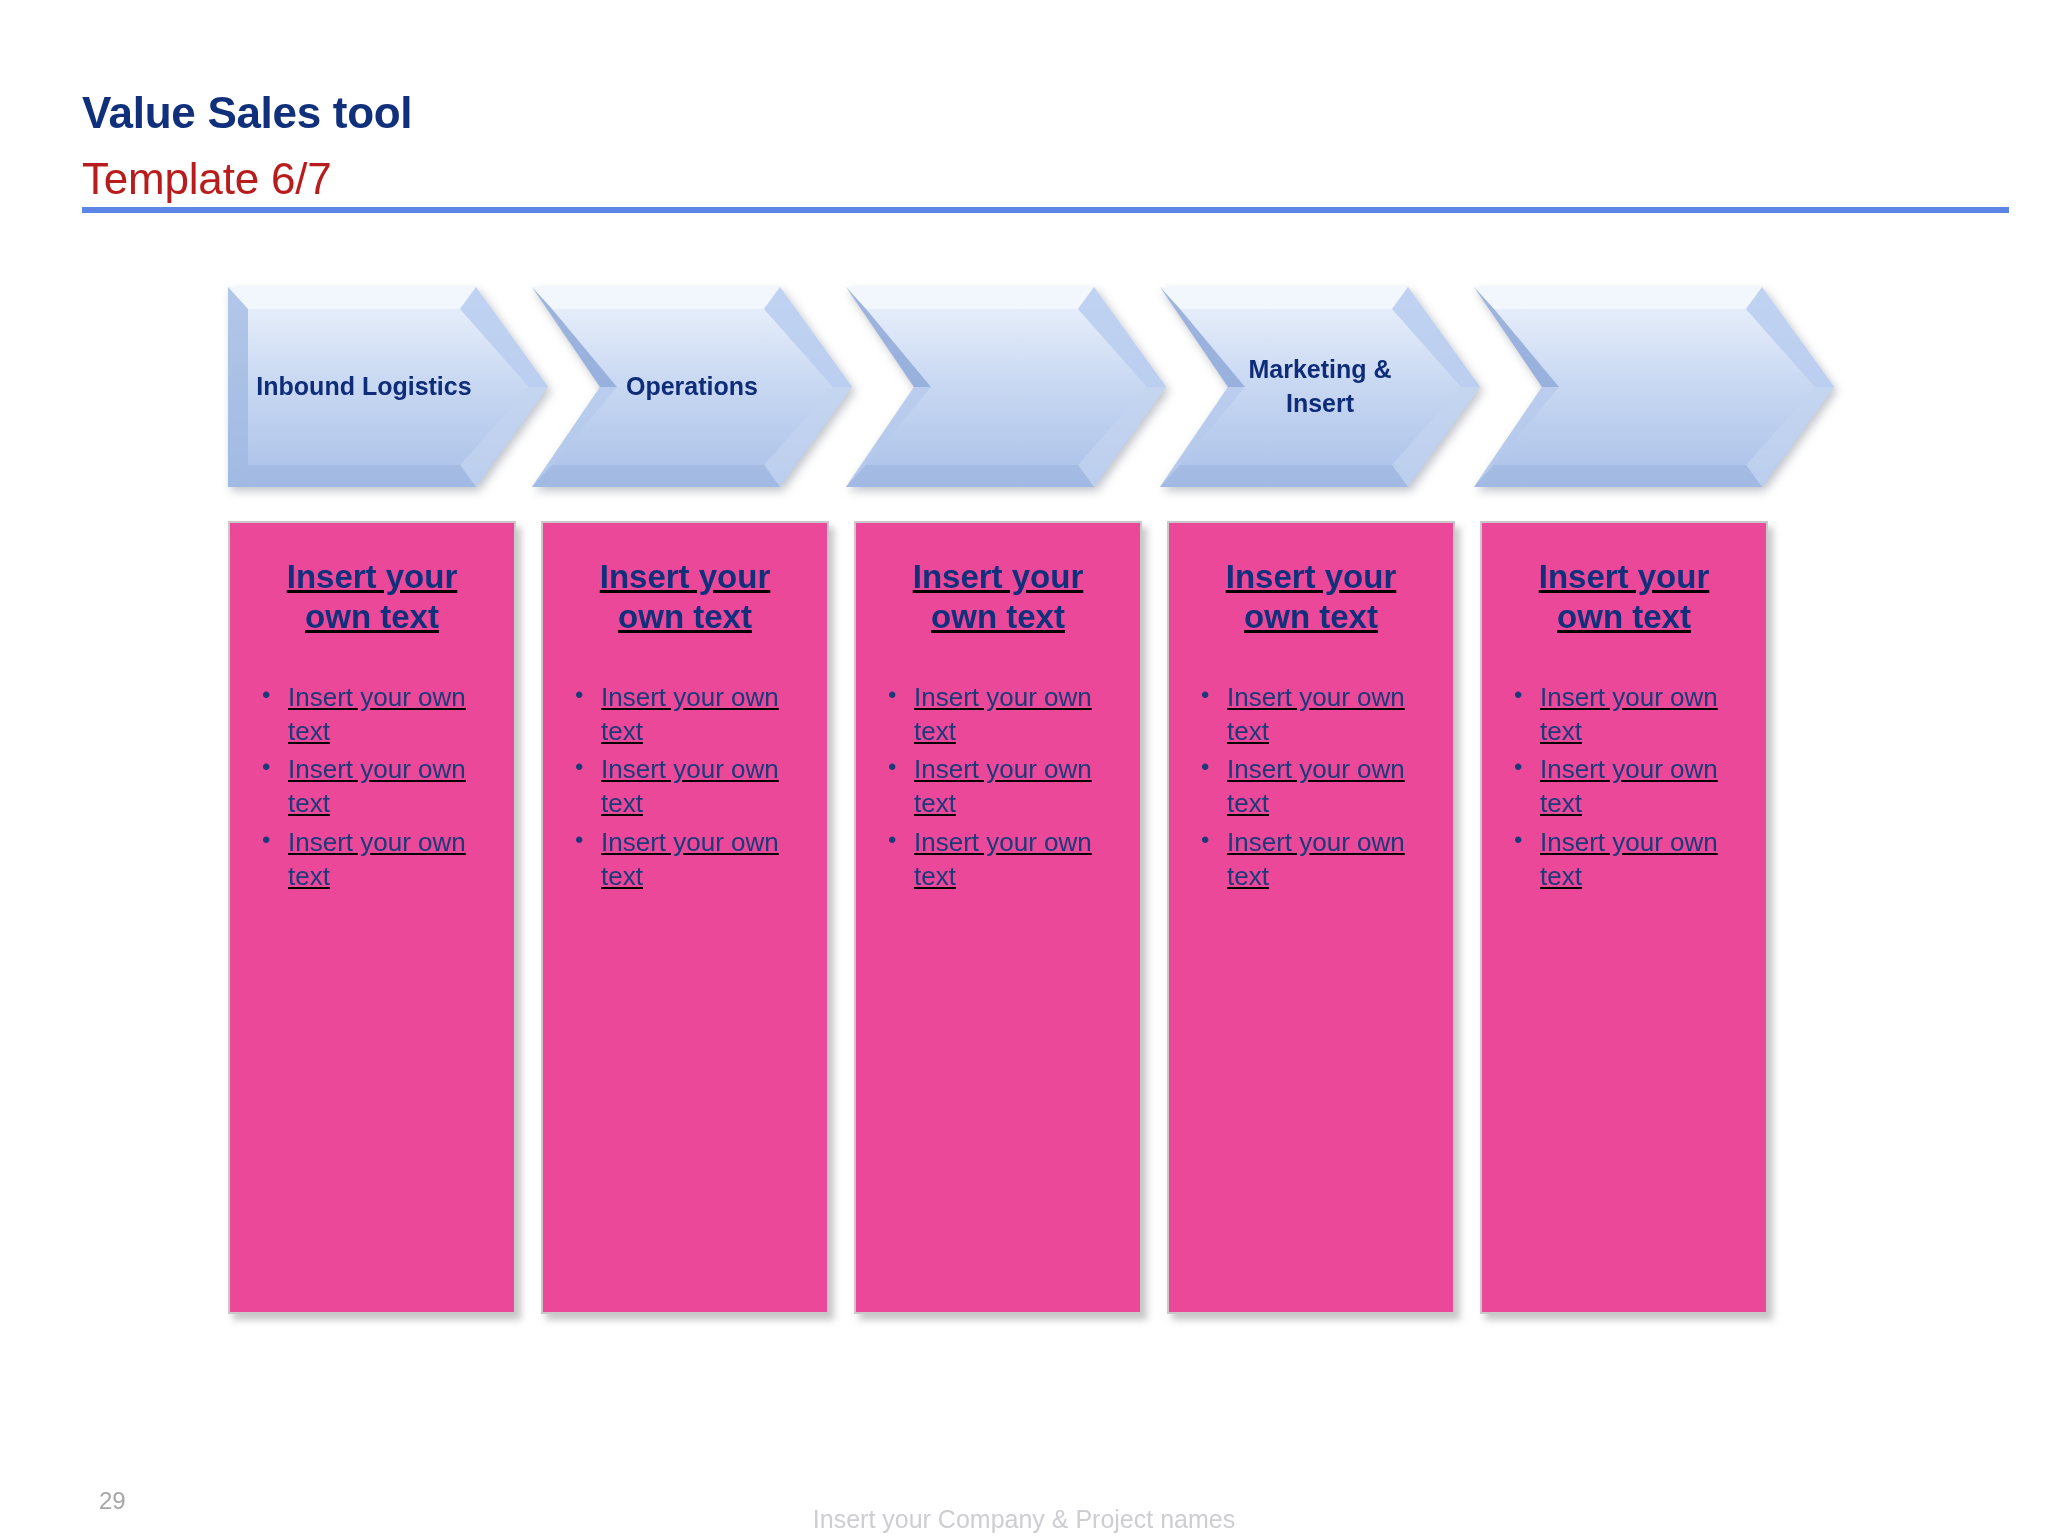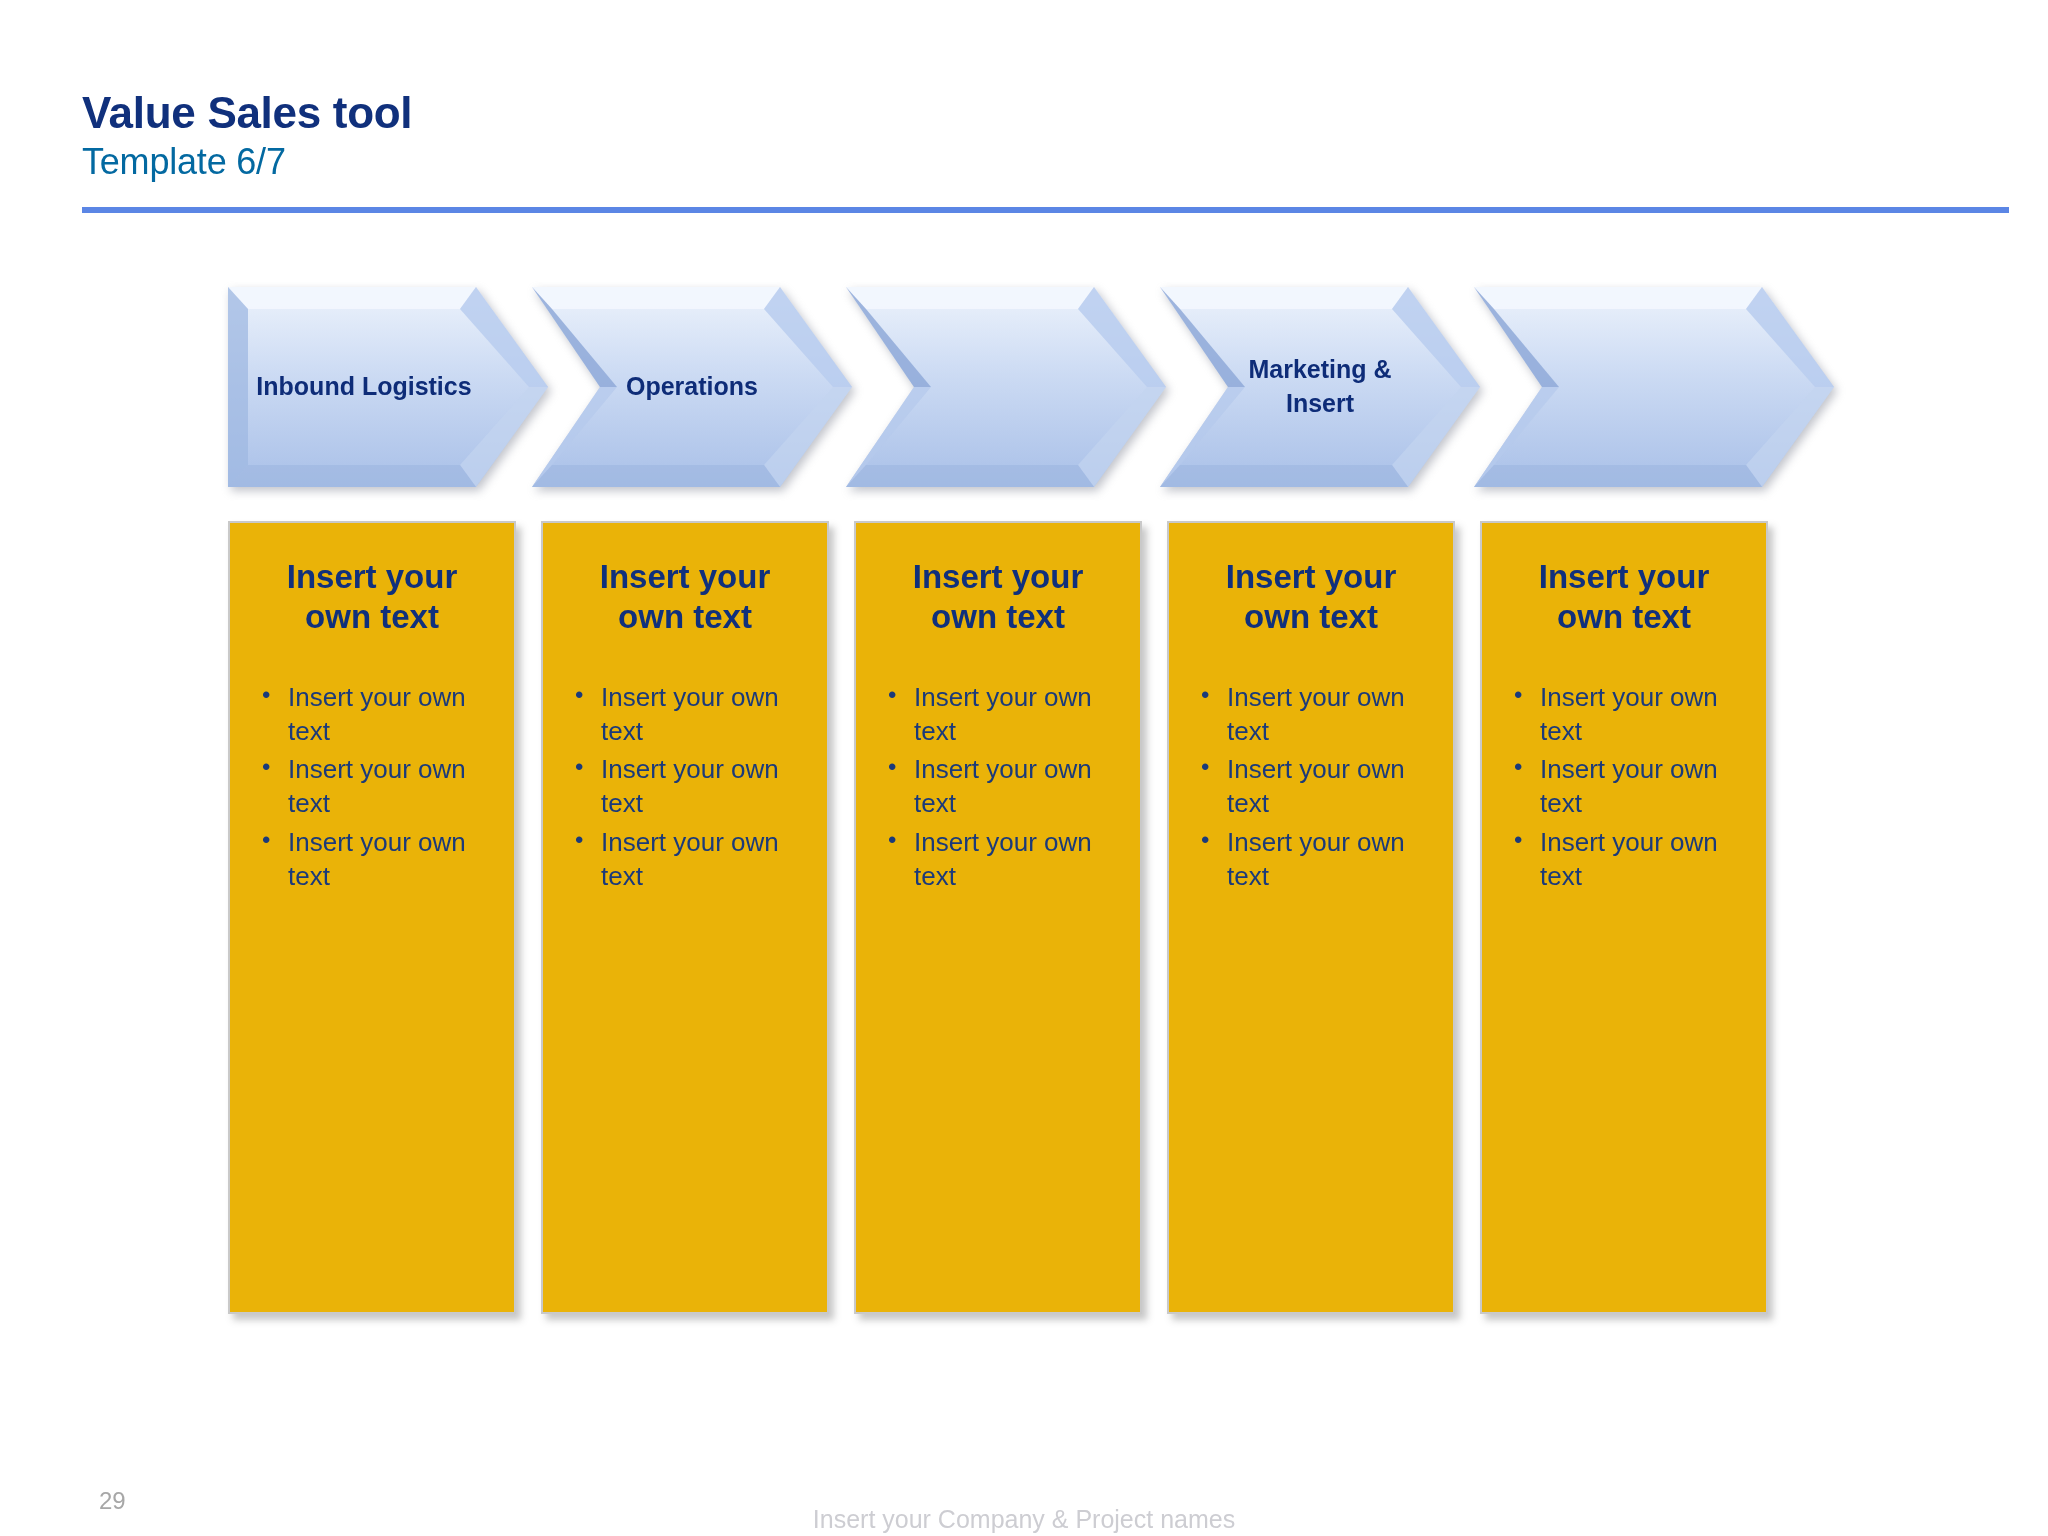--- a/index.html
+++ b/index.html
@@ -25,25 +25,25 @@
   }
   .slide-title {
     font-size: 44px;
     font-weight: bold;
     color: #10307C;
     letter-spacing: -0.3px;
     line-height: 1.05;
     margin: 0;
   }
   .slide-subtitle {
-    font-size: 36px;
+    font-size: 44px;
     font-weight: normal;
-    color: #0369a1;
+    color: #b91c1c;
     line-height: 1.12;
-    margin: 6px 0 0 0;
+    margin: 18px 0 0 0;
     letter-spacing: -0.2px;
   }
   .header-rule {
     position: absolute;
     left: 82px;
     top: 207px;
     width: 1927px;
     height: 6px;
     background: #5B86E5;
   }
@@ -85,25 +85,26 @@
     left: 228px;
     top: 521px;
     width: 1565px;
     height: 800px;
   }
   .content-box {
     position: absolute;
     top: 0;
     width: 288px;
     height: 793px;
-    background: #eab308;
+    background: #ec4899;
     border: 2px solid #C9C9C9;
     box-shadow: 5px 6px 7px rgba(130,130,130,0.45);
     box-sizing: border-box;
     padding: 22px 14px 0 14px;
+    text-decoration: underline;
   }
   .box-heading {
     text-align: center;
     color: #10307C;
     font-weight: bold;
     font-size: 33px;
     line-height: 1.22;
     margin: 12px 0 0 0;
     padding: 0 6px;
   }

